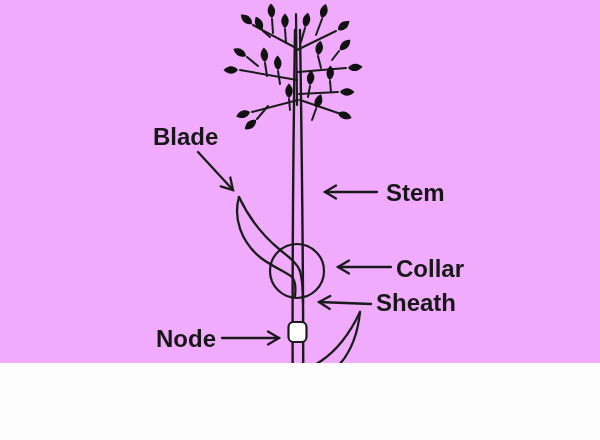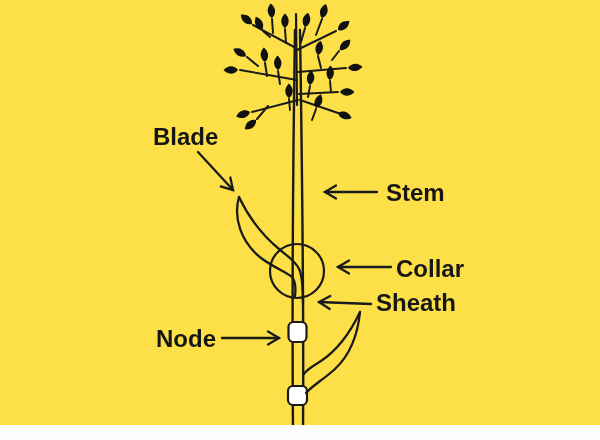--- a/index.html
+++ b/index.html
@@ -1,17 +1,17 @@
 <!DOCTYPE html>
 <html><head>
 <meta charset="utf-8">
 <style>
   html,body{margin:0;padding:0;background:#fdfdfd;}
   .frame{
-    position:relative;width:600px;height:425px;background:#fde047;
+    position:relative;width:600px;height:363px;background:#f0abfc;
     overflow:hidden;font-family:"Liberation Sans",sans-serif;
   }
   svg{display:block;}
   text.lbl{
     font-family:"Liberation Sans","DejaVu Sans",sans-serif;
     font-weight:700;font-size:24px;fill:#161616;
   }
 </style>
 </head>
 <body>

